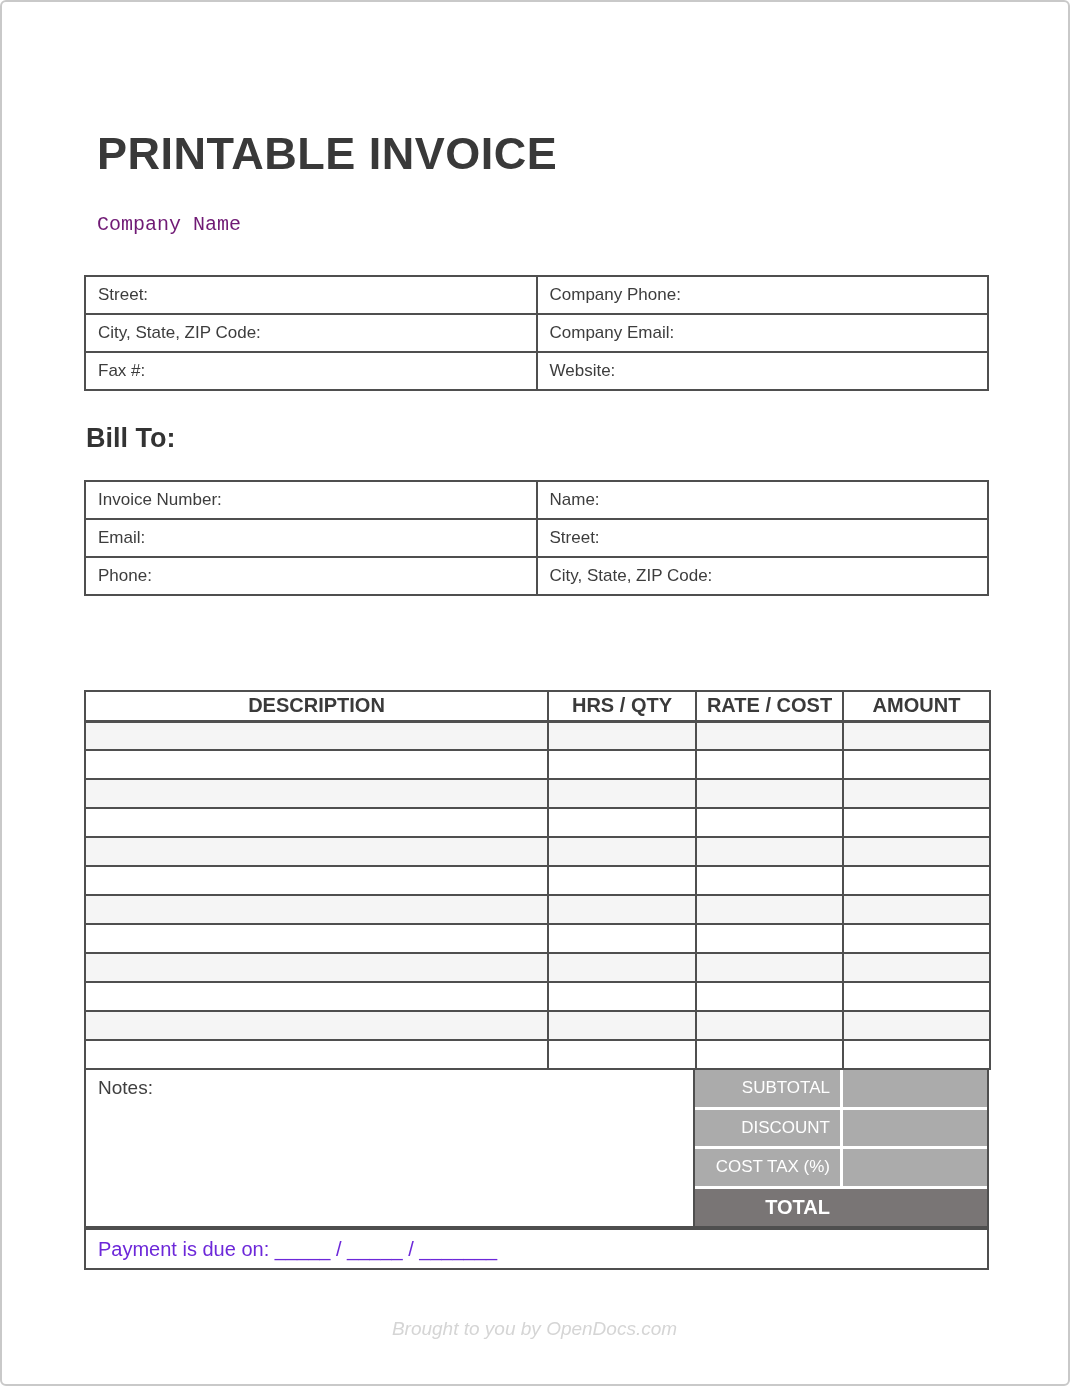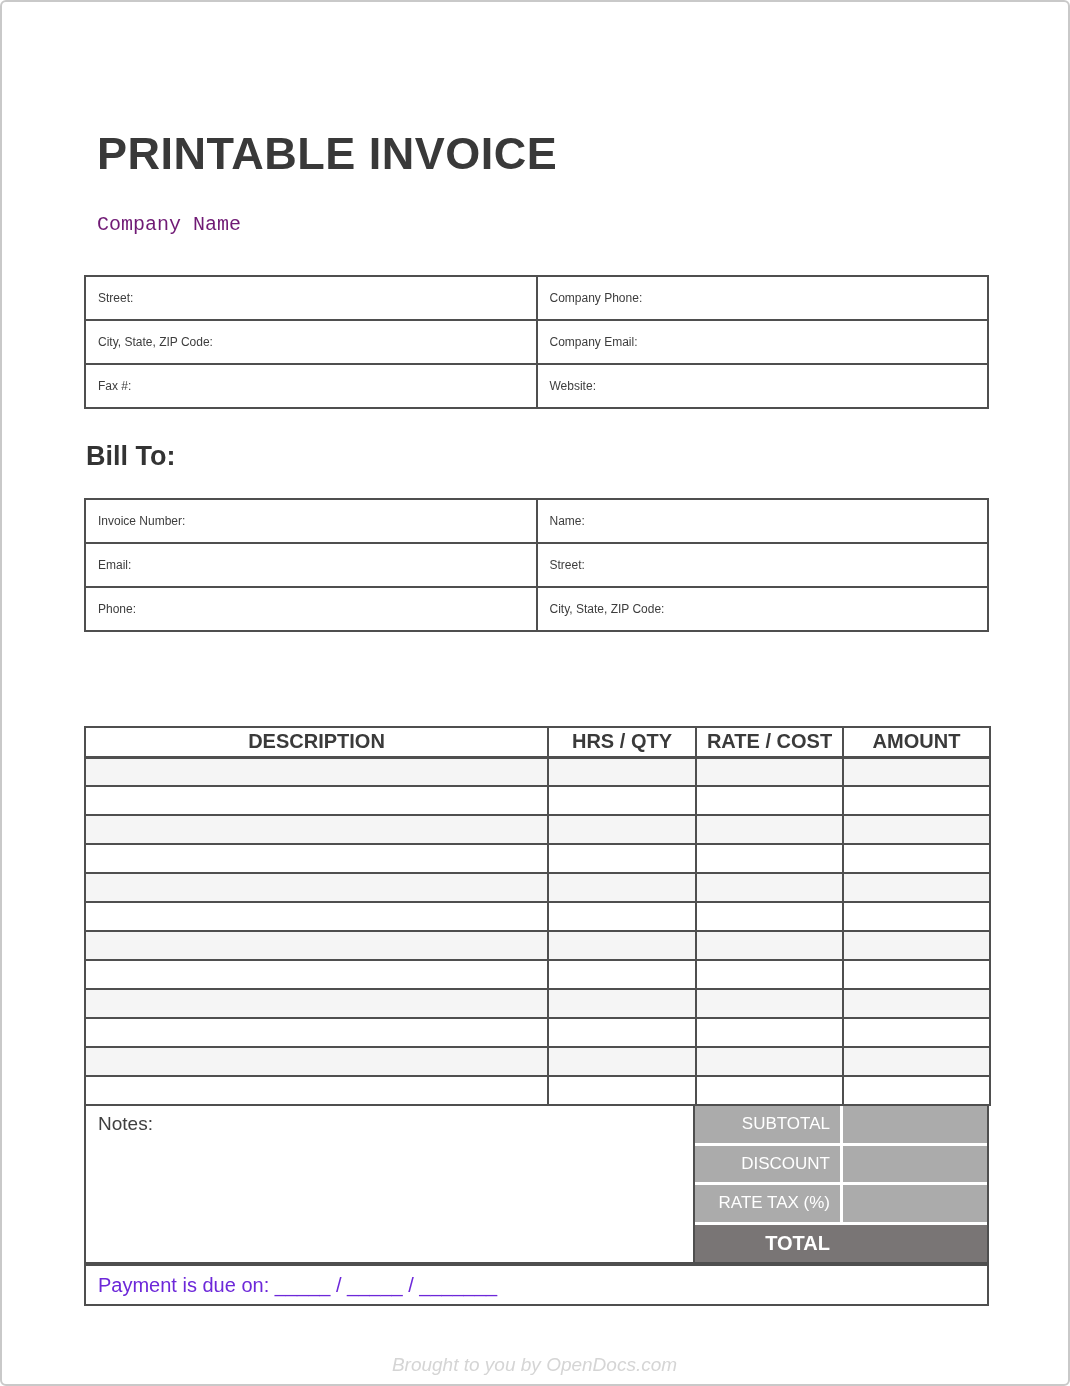--- a/index.html
+++ b/index.html
@@ -34,23 +34,23 @@
     margin:32px 0 0 13px;
     font-size:20px;line-height:26px;color:#701a75;font-family:Liberation Mono, monospace;
   }
 
   table.info{
     width:905px;border-collapse:collapse;table-layout:fixed;
     margin-top:37px;
   }
   table.info td{
     border:2px solid var(--border);
-    height:44px;vertical-align:middle;
+    height:38px;vertical-align:middle;
     padding:0 0 0 12px;
-    font-size:12px;color:#3d3d3d;
+    font-size:17px;color:#3d3d3d;
     width:50%;
   }
 
   .bill-to{
     margin:30px 0 0 2px;
     font-size:27px;line-height:34px;font-weight:bold;color:#333333;
   }
   table.info.billto{margin-top:25px;}
 
   table.items{
@@ -272,21 +272,21 @@
       <div class="totals">
         <div class="trow">
           <div class="tlabel">SUBTOTAL</div>
           <div class="tvalue"></div>
         </div>
         <div class="trow">
           <div class="tlabel">DISCOUNT</div>
           <div class="tvalue"></div>
         </div>
         <div class="trow">
-          <div class="tlabel">RATE TAX (%)</div>
+          <div class="tlabel">COST TAX (%)</div>
           <div class="tvalue"></div>
         </div>
         <div class="trow-total">
           <span>TOTAL</span>
         </div>
       </div>
     </div>
 
     <div class="payment-row">
       <span>Payment is due on: _____ / _____ / _______</span>

